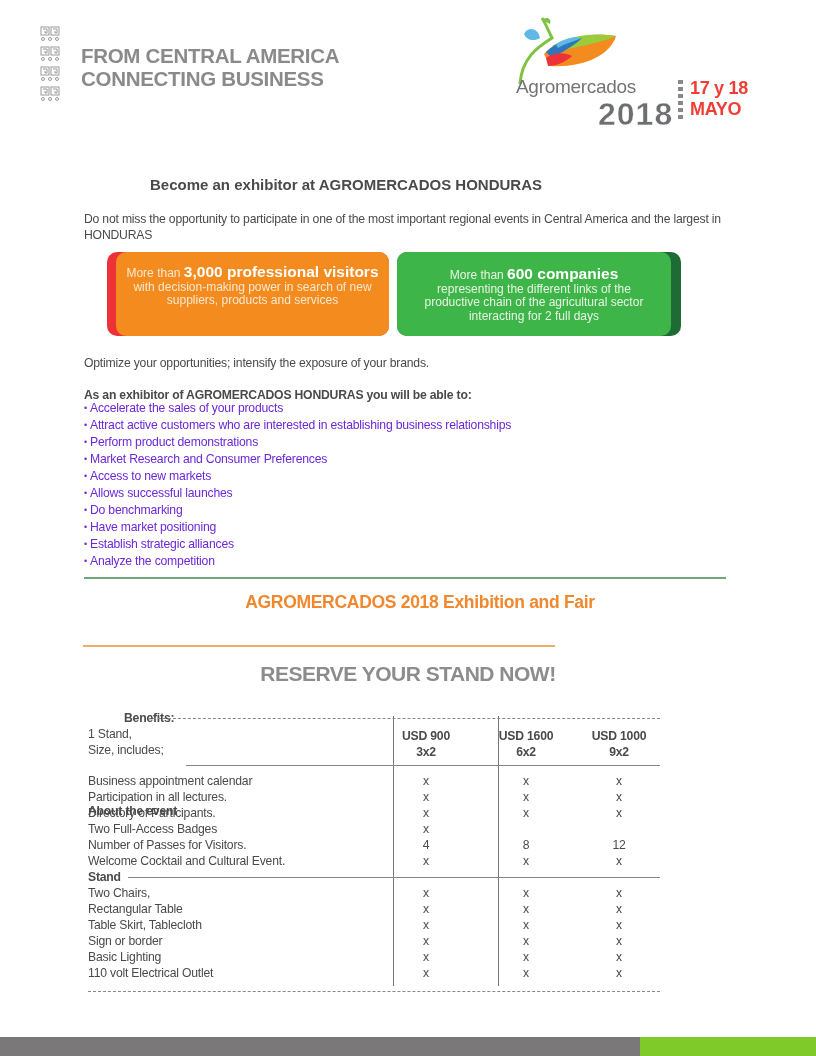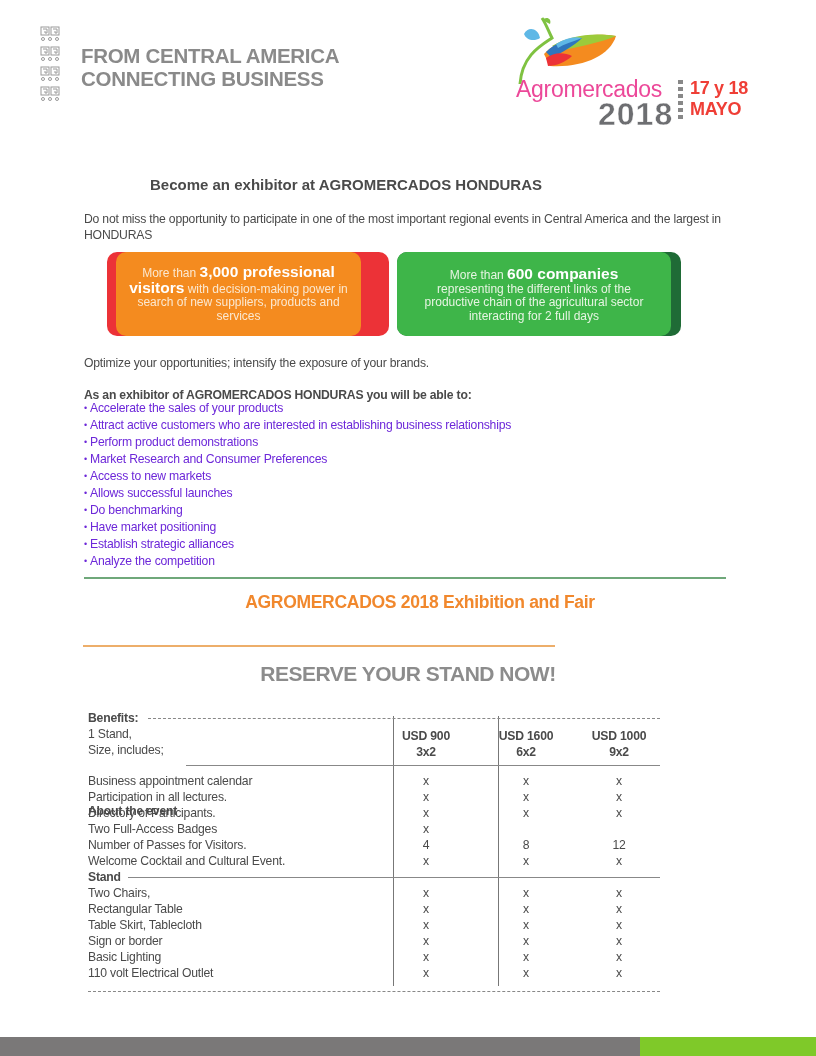--- a/index.html
+++ b/index.html
@@ -7,34 +7,34 @@
     width: 816px; height: 1056px; position: relative; overflow: hidden;
     background: #ffffff; color: #4a4a4a;
     font-family: "Liberation Sans", sans-serif;
   }
   .abs { position: absolute; }
 
   
   .pattern { left: 40px; top: 26px; width: 20px; height: 80px; }
   .tagline { left: 81px; top: 44px; font-size: 20.5px; font-weight: bold; color: #8a8a8a; line-height: 23px; letter-spacing: -0.3px; }
   .logo { left: 512px; top: 16px; width: 250px; height: 110px; }
-  .logo-word { position: absolute; left: 4px; top: 60px; font-size: 23px; color: #ec4899; letter-spacing: -0.3px; }
+  .logo-word { position: absolute; left: 4px; top: 60px; font-size: 19px; color: #737373; letter-spacing: -0.3px; }
   .logo-year { position: absolute; left: 86px; top: 80px; font-size: 32px; font-weight: bold; color: #6d6e71; letter-spacing: 1px;
                -webkit-text-stroke: 0.4px #ffffff; }
   .logo-dots { position: absolute; left: 166px; top: 64px; width: 5px; height: 40px;
                background: repeating-linear-gradient(to bottom, #888 0 4px, transparent 4px 7px); }
   .logo-date { position: absolute; left: 178px; top: 62px; font-size: 18px; font-weight: bold; color: #ef3e36; line-height: 21px; letter-spacing: -0.3px; }
 
   
   .h1 { left: 0; width: 692px; top: 176px; text-align: center; font-size: 15px; font-weight: bold; color: #4a4a4a; }
   .intro { left: 84px; top: 211px; width: 650px; font-size: 12.2px; line-height: 16px; color: #4a4a4a; letter-spacing: -0.2px; }
 
   .box { top: 252px; height: 84px; border-radius: 10px; }
   .box-orange-back { left: 107px; width: 282px; background: #ec3237; }
-  .box-orange { left: 116px; width: 245px; background: #f48b1f; border-radius: 10px; top: 252px; height: 84px; }
+  .box-orange { left: 116px; width: 273px; background: #f48b1f; border-radius: 10px; top: 252px; height: 84px; }
   .box-green-back { left: 397px; width: 284px; background: #1f6b36; }
   .box-green { left: 397px; width: 274px; background: #3eb549; border-radius: 10px; top: 252px; height: 84px; }
   .box-text { position: absolute; left: 0; right: 0; text-align: center; color: #fbe8d0; font-size: 12px; line-height: 13.5px; }
   .box-text b { font-size: 15.5px; color: #ffffff; }
   .box-green .box-text { color: #e7f5e3; }
 
   .optimize { left: 84px; top: 356px; font-size: 12.2px; color: #4a4a4a; letter-spacing: -0.2px; }
   .able { left: 84px; top: 388px; font-size: 12.2px; font-weight: bold; color: #4a4a4a; letter-spacing: -0.2px; }
   .bullets { left: 84px; top: 400px; font-size: 12.2px; line-height: 16px; color: #6d28d9; margin: 0; padding: 0; list-style: none; letter-spacing: -0.2px; }
   .bullets li::before { content: "\2022"; margin-right: 3px; font-size: 9px; position: relative; top: -1px; }
@@ -139,21 +139,21 @@
 <div class="abs fair">
   <div>AGROMERCADOS 2018 Exhibition and Fair</div>
 </div>
 <div class="abs rule-orange"></div>
 <div class="abs reserve">RESERVE YOUR STAND NOW!</div>
 
 <div class="abs tbl">
   <div class="vline" style="left:305px;"></div>
   <div class="vline" style="left:410px;"></div>
 
-  <div class="row" style="top:0;">
+  <div class="row" style="top:0;margin-left:36px;">
     <b class="label">Benefits:</b>
   </div>
   <div class="dash" style="left:60px; width:512px; top:8px;"></div>
 
   <div class="row" style="top:16px;">
     <span class="label">1 Stand,</span>
     <b class="c c1" style="top:2px;">USD 900</b>
     <b class="c c2" style="top:2px;">USD 1600</b>
     <b class="c c3" style="top:2px;">USD 1000</b>
   </div>

